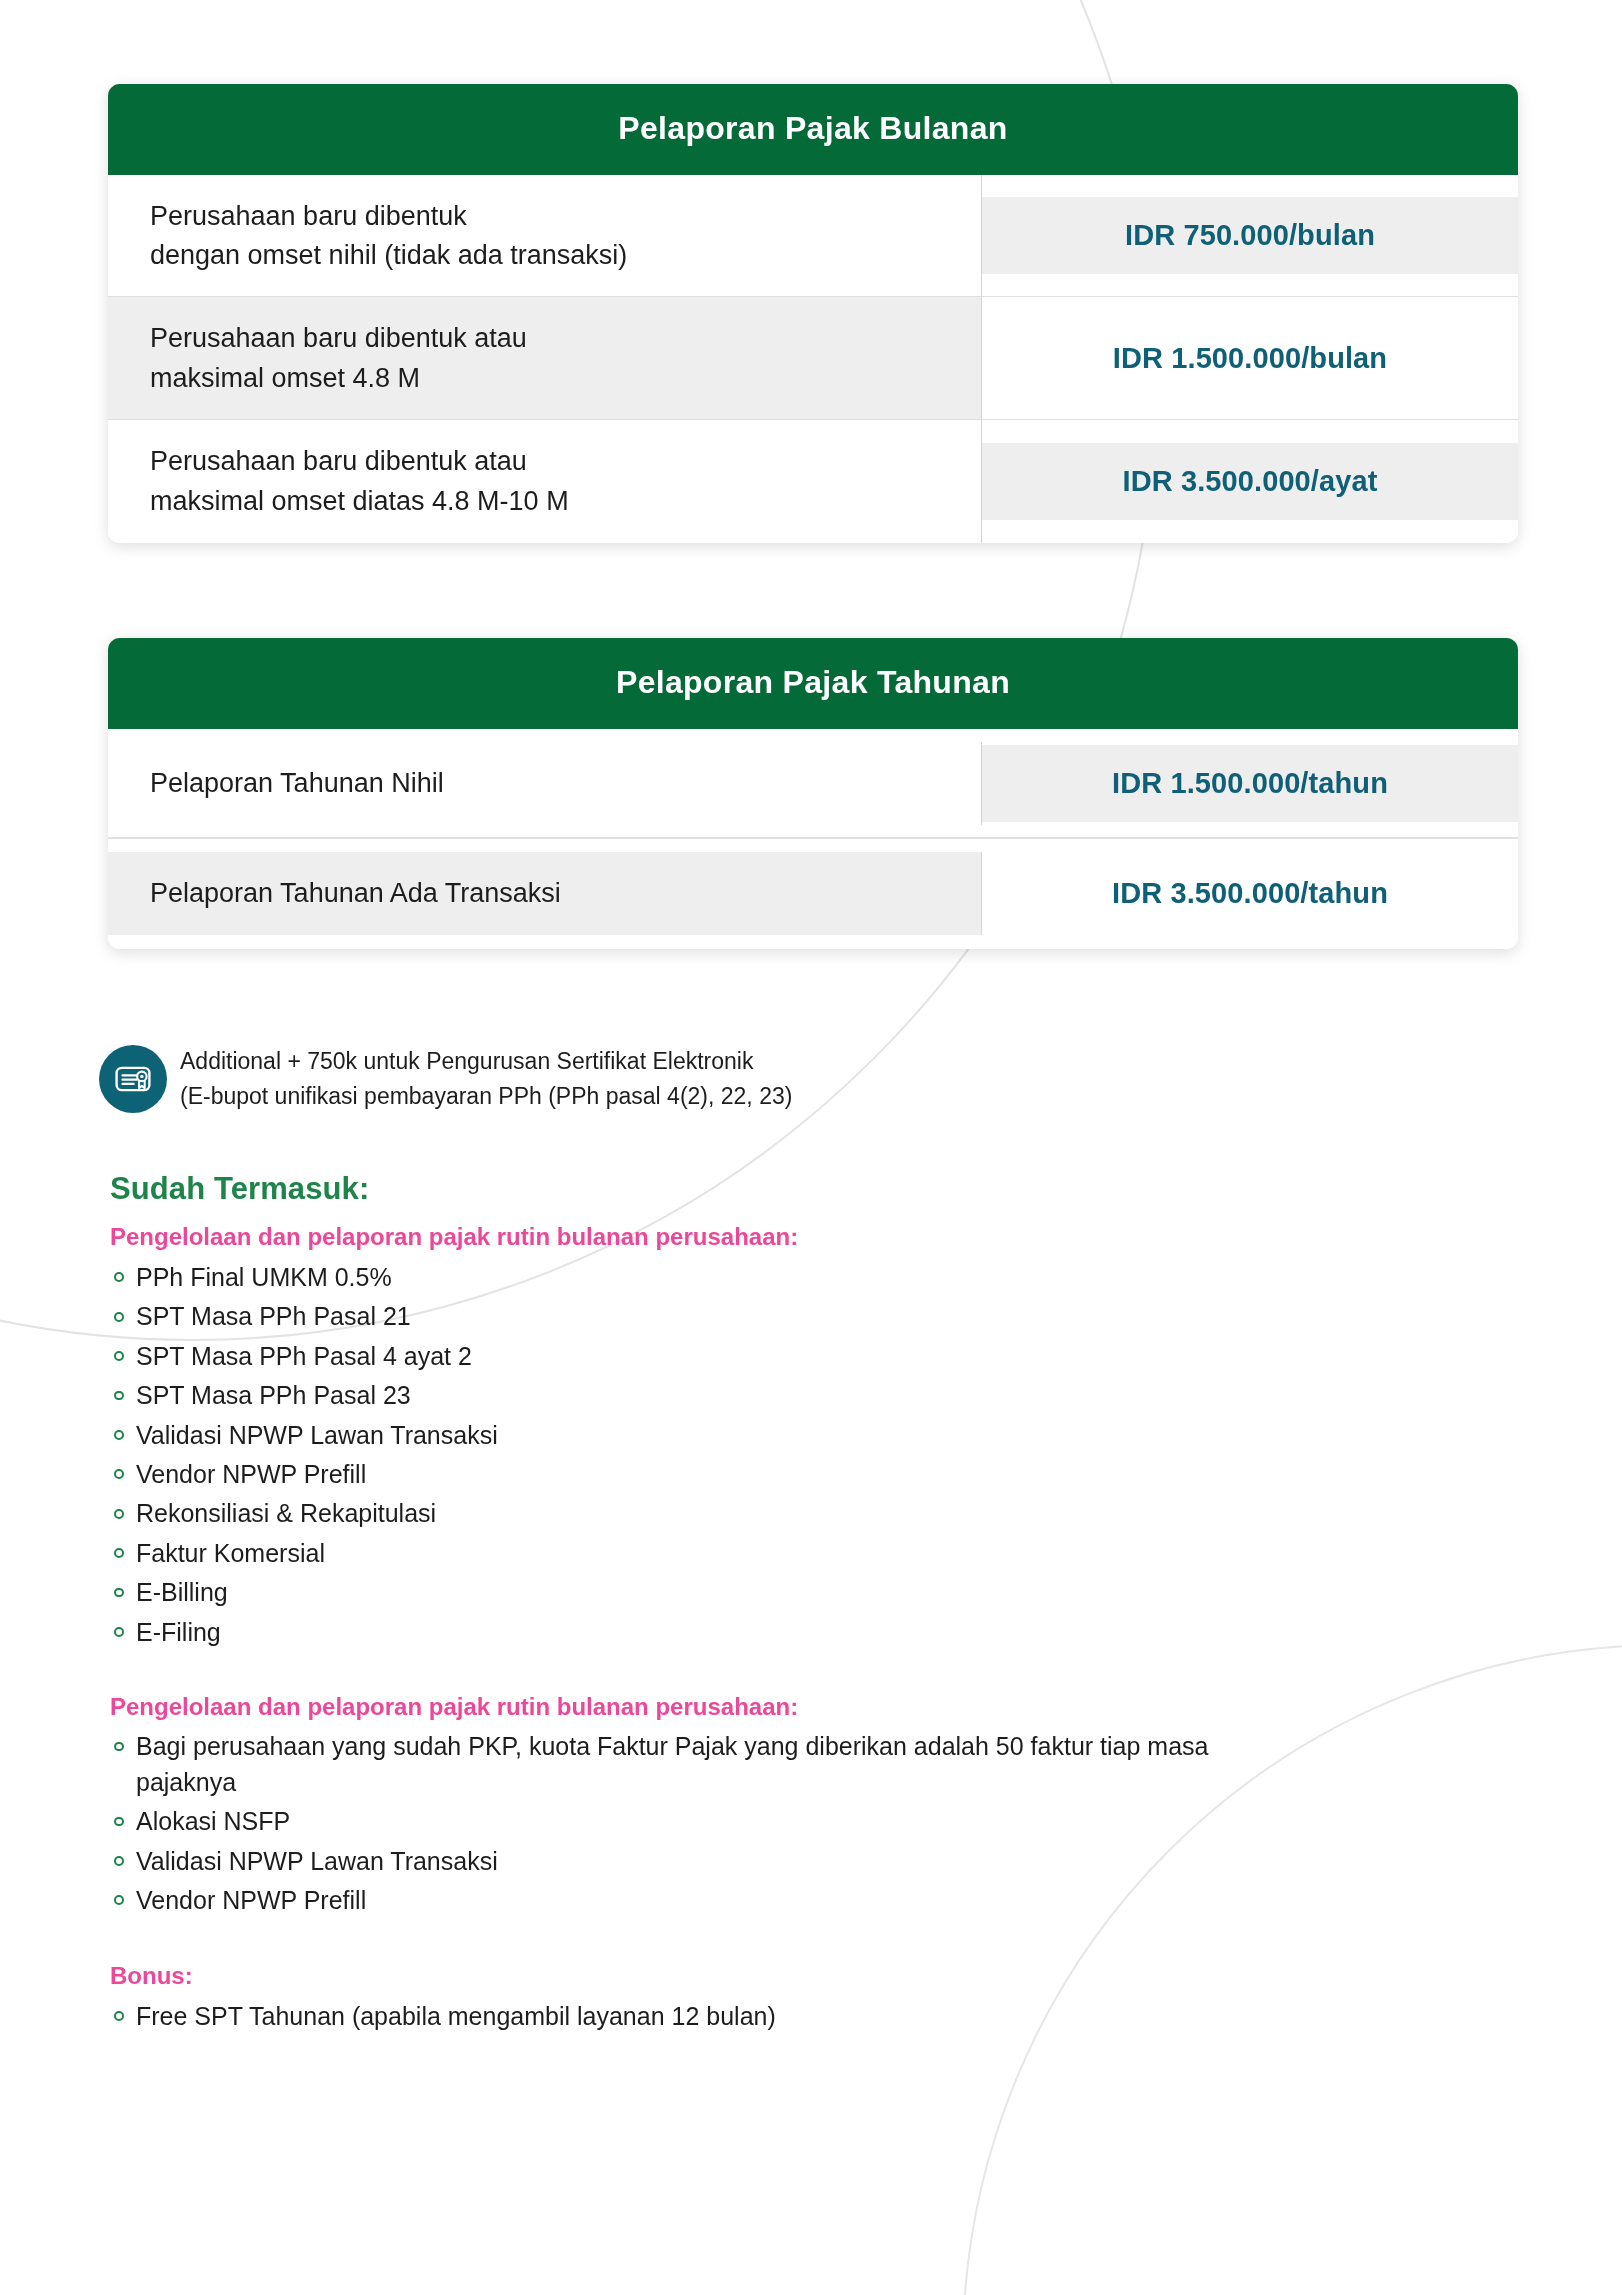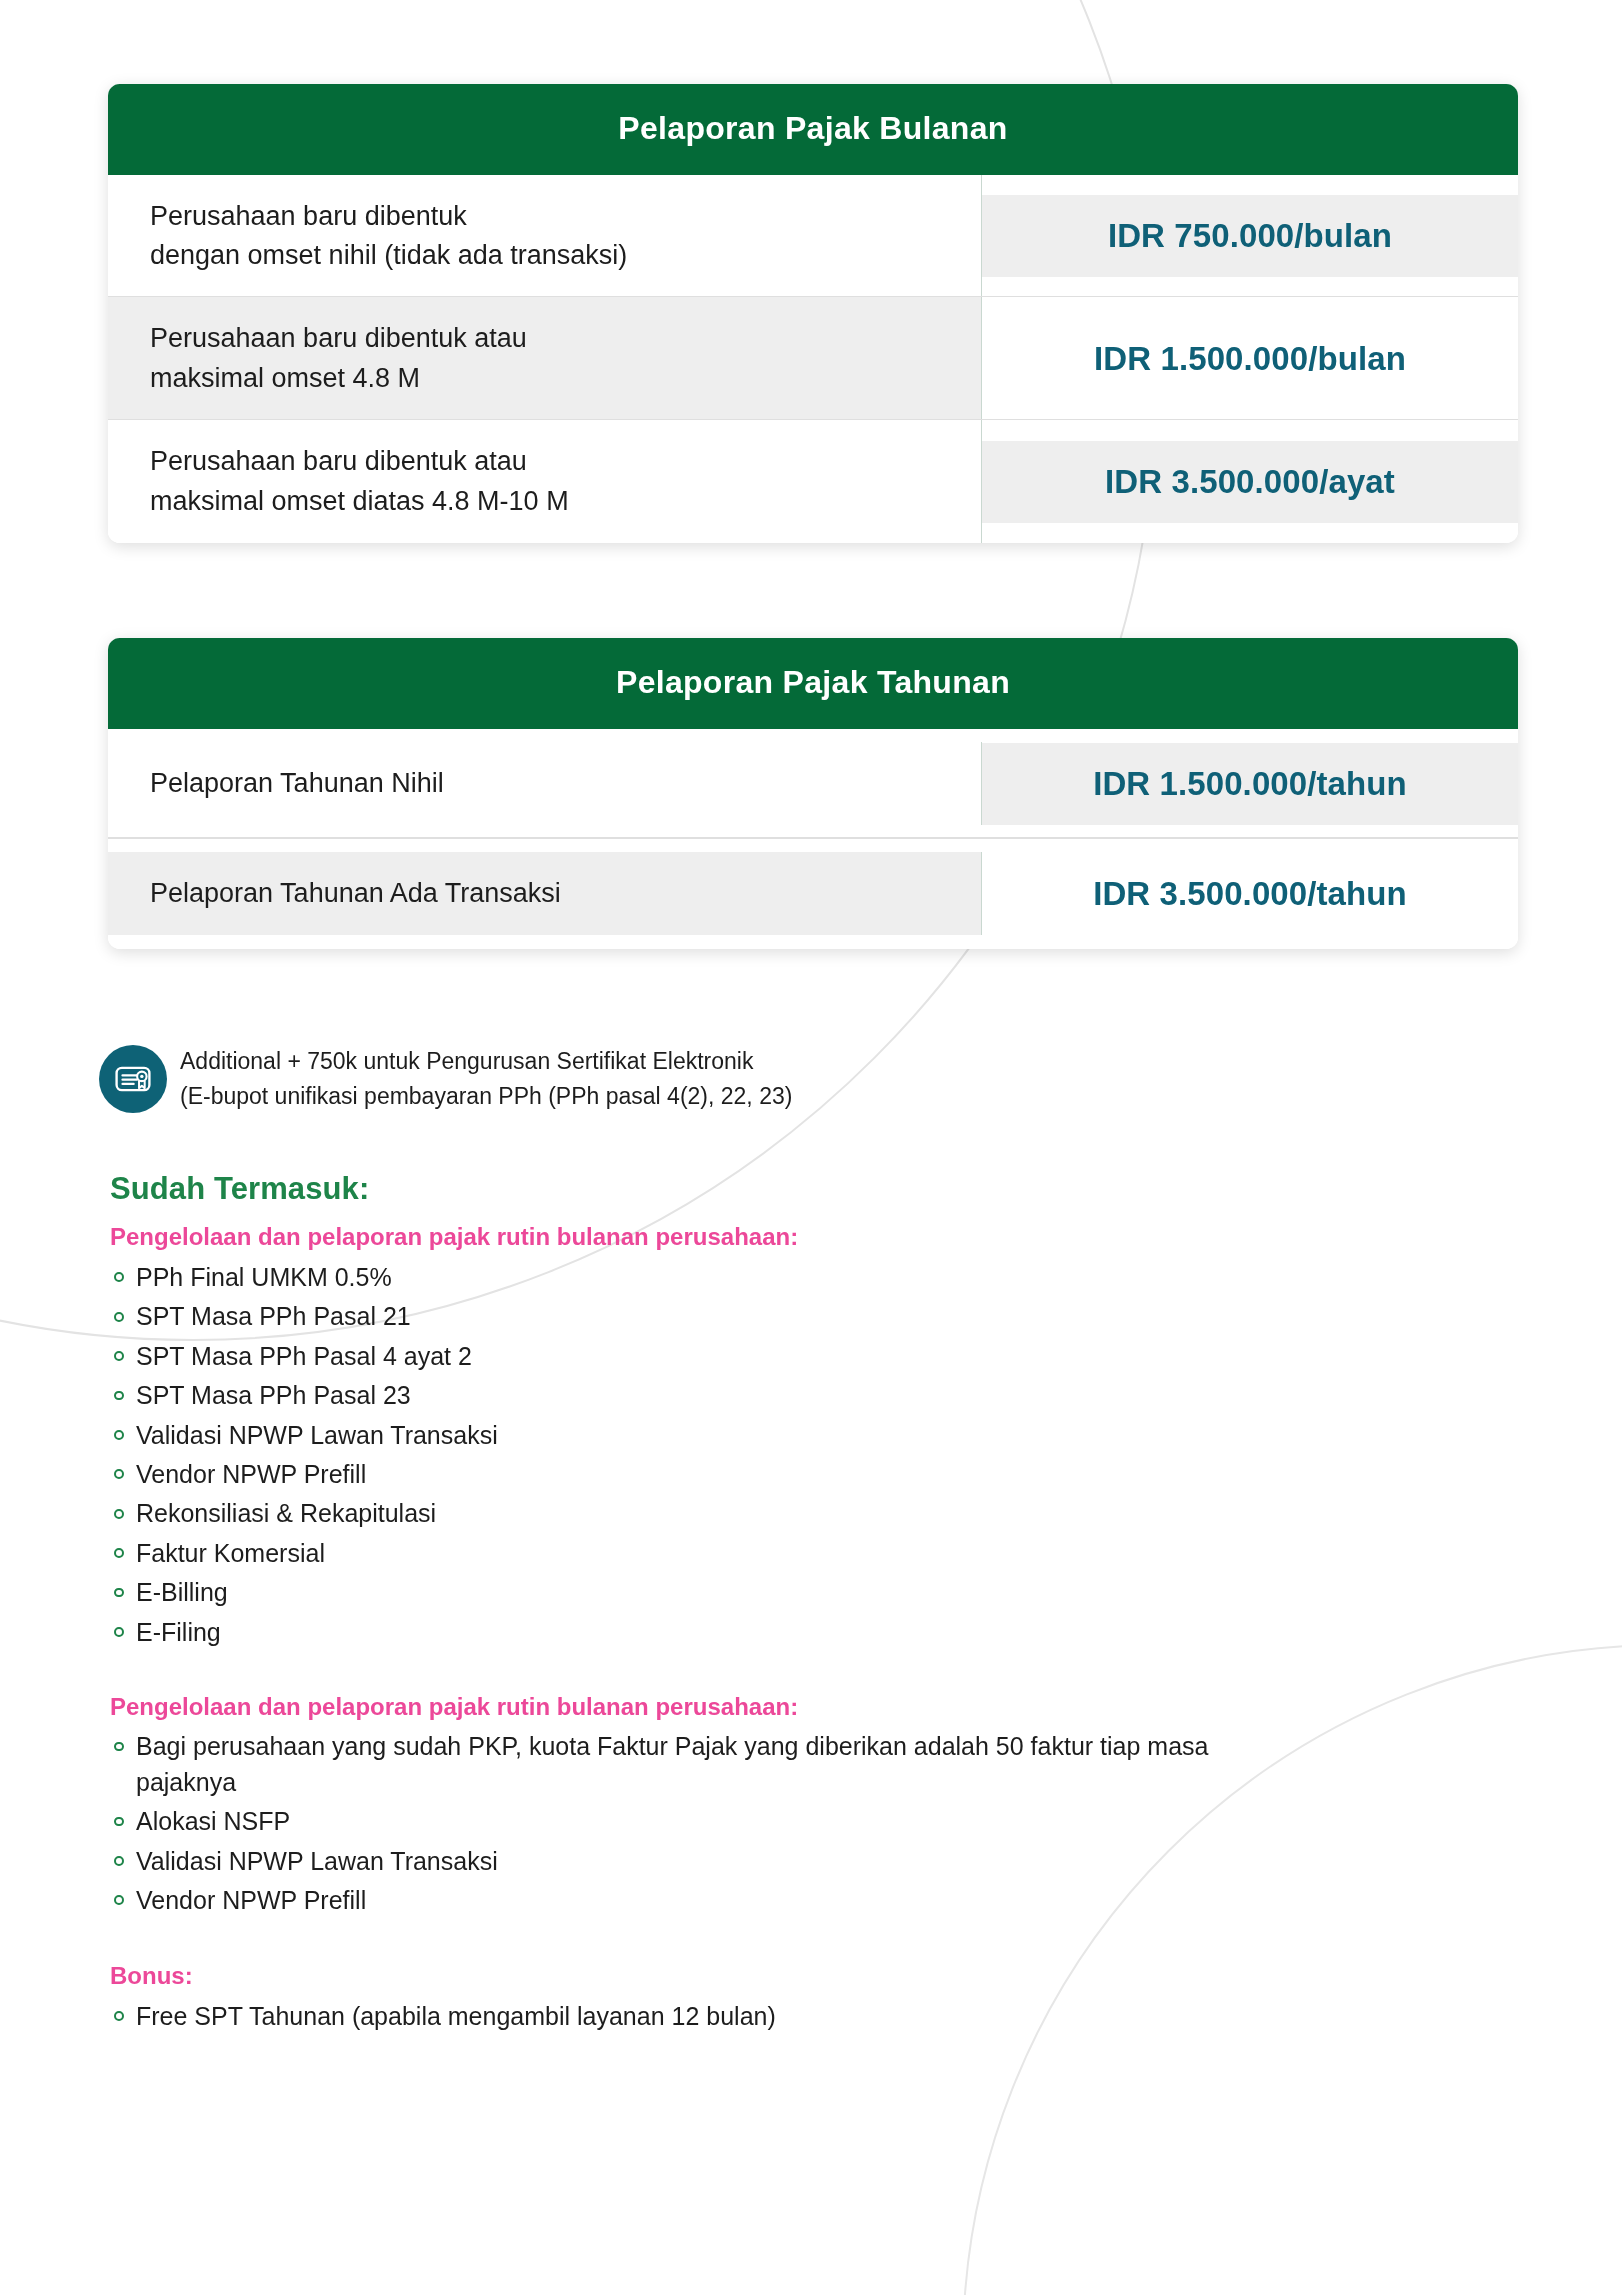--- a/index.html
+++ b/index.html
@@ -109,21 +109,21 @@
     border-right: 1.3px solid #c9d8d0;
   }
   .tcell-price {
     flex: 1;
     box-sizing: border-box;
     padding: 22px 19.6px;
     display: flex;
     align-items: center;
     justify-content: center;
     text-align: center;
-    font-size: 33px;
+    font-size: 29px;
     font-weight: bold;
     color: #0F6077;
     letter-spacing: 0.1px;
   }
 
   
   .shade-a .tcell-label { background: #ffffff; }
   .shade-a .tcell-price { background: #eeeeee; }
   .shade-b .tcell-label { background: #eeeeee; }
   .shade-b .tcell-price { background: #ffffff; }

